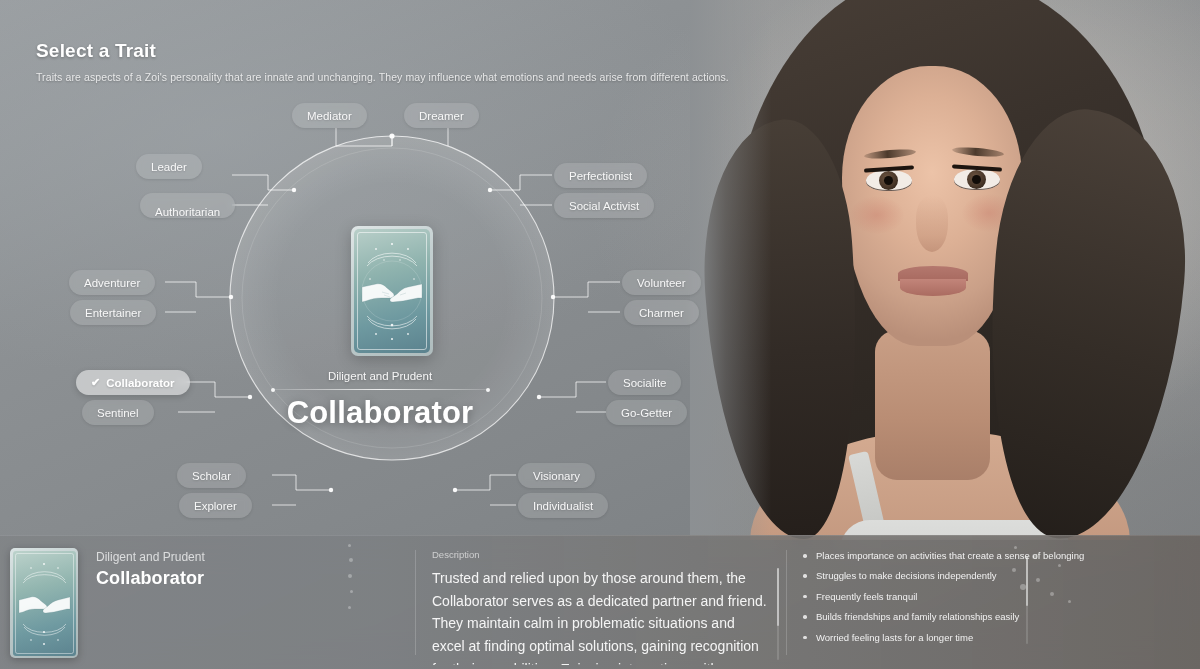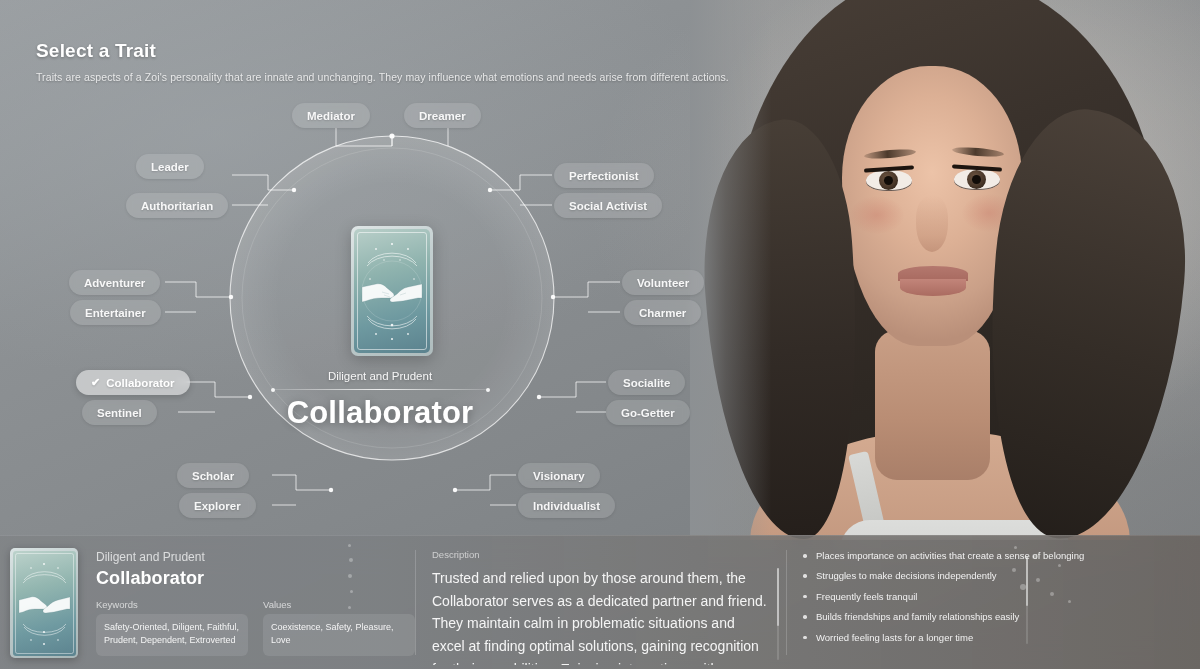--- a/index.html
+++ b/index.html
@@ -116,21 +116,20 @@
   #wheel svg { position:absolute; left:0; top:0; }
 
   .trait-pill {
     position: absolute; height: 25px; padding: 0 15px;
     display: flex; align-items: center; justify-content: center;
     border-radius: 13px; font-size: 11.5px; color: rgba(255,255,255,.93);
     background: rgba(255,255,255,.14);
     box-shadow: 0 1px 3px rgba(0,0,0,.10);
     white-space: nowrap; cursor: pointer; backdrop-filter: blur(3px);
     text-shadow: 0 1px 2px rgba(0,0,0,.18);
-    font-weight: bold;
   }
   .trait-pill.selected {
     background: rgba(255,255,255,.50); color: #ffffff; font-weight: 600;
     box-shadow: 0 2px 6px rgba(0,0,0,.16);
   }
   .trait-pill .chk { margin-right: 6px; font-size: 11px; line-height: 1; }
 
   
   #center-card {
     position:absolute; left:351px; top:226px; width:82px; height:130px; z-index:9;
@@ -315,21 +314,21 @@
   <div class="trait-pill" style="left:292px; top:103px;">
     <span>Mediator</span>
     </div>
   <div class="trait-pill" style="left:404px; top:103px;">
     <span>Dreamer</span>
     </div>
 
   <div class="trait-pill" style="left:136px; top:154px;">
     <span>Leader</span>
     </div>
-  <div class="trait-pill" style="left:126px; top:193px;">
+  <div class="trait-pill" style="left:140px; top:193px;align-items:flex-end;">
     <span>Authoritarian</span>
     </div>
 
   <div class="trait-pill" style="left:69px; top:270px;">
     <span>Adventurer</span>
     </div>
   <div class="trait-pill" style="left:70px; top:300px;">
     <span>Entertainer</span>
     </div>
 
@@ -445,30 +444,20 @@
           <g fill="rgba(255,255,255,0.92)" stroke="rgba(90,130,135,0.5)" stroke-width="0.4">
             <path d="M6,49 L18,46 C22,45 25,47 28,50 L33,54 C35,56 34,58 31,58 L22,58 C18,58 14,59 10,61 L6,62 Z"></path>
             <path d="M57,46 L45,49 C41,50 38,52 35,55 L31,58 C29,60 30,62 33,62 L41,61 C45,60 50,59 54,58 L57,58 Z"></path>
           </g>
         </svg>
       </div>
     </div>
     <div id="left-text">
       <div id="panel-sub">Diligent and Prudent</div>
       <div id="panel-name">Collaborator</div>
-      <div id="kv-row">
-        <div class="kv-block">
-          <div class="kv-label">Keywords</div>
-          <div class="kv-box">Safety-Oriented, Diligent, Faithful, Prudent, Dependent, Extroverted</div>
-        </div>
-        <div class="kv-block">
-          <div class="kv-label">Values</div>
-          <div class="kv-box">Coexistence, Safety, Pleasure, Love</div>
-        </div>
-      </div>
     </div>
     <div class="dots" style="left:348px; top:8px;">
       <i style="left:0;top:0;width:3px;height:3px"></i>
       <i style="left:1px;top:14px;width:4px;height:4px"></i>
       <i style="left:0;top:30px;width:4px;height:4px"></i>
       <i style="left:2px;top:46px;width:3px;height:3px"></i>
       <i style="left:0;top:62px;width:3px;height:3px"></i>
     </div>
   </div>
 

